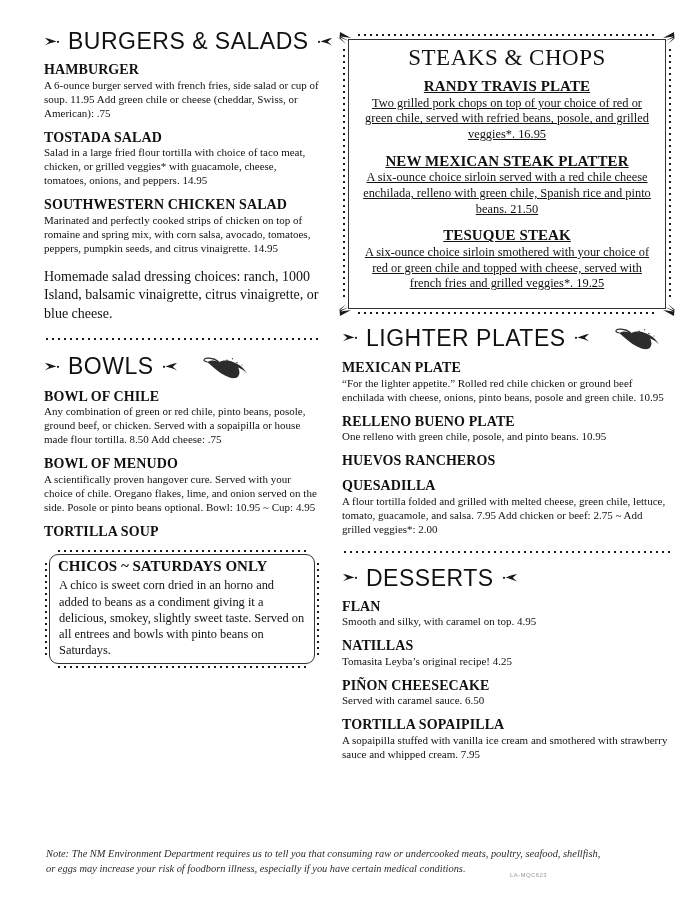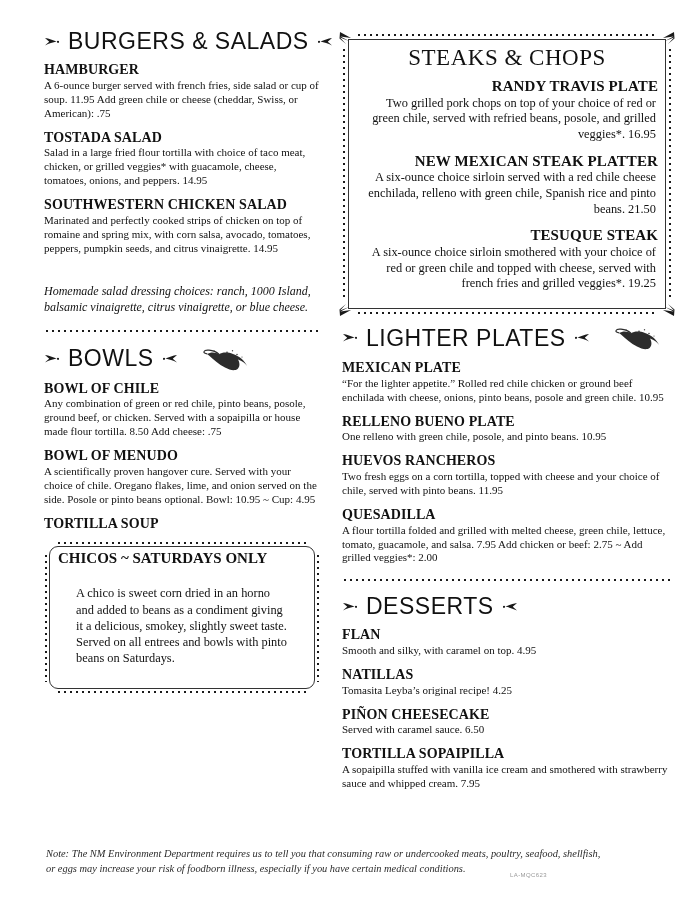--- a/index.html
+++ b/index.html
@@ -80,24 +80,23 @@
     line-height: 1.12;
     letter-spacing: 0.1px;
     margin: 0 0 1px 0;
   }
   .item-desc {
     font-size: 11px;
     line-height: 1.27;
     margin: 0;
   }
   .note-italic {
-    font-style: italic;
-    font-size: 12px;
+    font-size: 14px;
     line-height: 1.33;
-    margin: 28px 0 0 0;
+    margin: 12px 0 0 0;
   }
 
   
   .dotdiv {
     height: 4px;
     margin: 13px 0 13px 0;
     background-image: radial-gradient(circle, #1a1a1a 1.1px, transparent 1.3px);
     background-size: 6px 4px;
     background-repeat: repeat-x;
     background-position: left center;
@@ -147,21 +146,21 @@
   .c-br { bottom: -4px; right: -5px; transform: scale(-1,-1); }
 
   .box-title {
     font-family: Liberation Serif, serif;
     font-size: 23px;
     text-align: center;
     letter-spacing: 0.5px;
     margin: 2px 0 9px 0;
     line-height: 1;
   }
-  .centered .item { text-align: right; margin-bottom: 10px; }
+  .centered .item { text-align: center; margin-bottom: 10px; text-decoration: underline; }
   .centered .item-name {
     font-size: 15px;
     margin-bottom: 1px;
   }
   .centered .item-desc {
     font-size: 12.4px;
     line-height: 1.26;
     padding: 0 2px;
   }
 
@@ -201,21 +200,21 @@
   .round-box .dots-r { right: 0px; }
   .round-box .rb-title {
     font-family: "Liberation Serif", serif;
     font-weight: bold;
     font-size: 15px;
     margin: 0 0 2px 0;
   }
   .round-box .rb-desc {
     font-size: 12.4px;
     line-height: 1.3;
-    margin: 18px;
+    margin: 1px;
   }
 
   
   .footer {
     position: absolute;
     left: 46px;
     right: 32px;
     bottom: 30px;
   }
   .footer-note {
@@ -409,21 +408,20 @@
       <div class="item">
         <div class="item-name">MEXICAN PLATE</div>
         <div class="item-desc">“For the lighter appetite.” Rolled red chile chicken or ground beef enchilada with cheese, onions, pinto beans, posole and green chile. 10.95</div>
       </div>
       <div class="item">
         <div class="item-name">RELLENO BUENO PLATE</div>
         <div class="item-desc">One relleno with green chile, posole, and pinto beans. 10.95</div>
       </div>
       <div class="item">
         <div class="item-name">HUEVOS RANCHEROS</div>
-        <div class="item-desc">Two fresh eggs on a corn tortilla, topped with cheese and your choice of chile, served with pinto beans. 11.95</div>
       </div>
       <div class="item">
         <div class="item-name">QUESADILLA</div>
         <div class="item-desc">A flour tortilla folded and grilled with melted cheese, green chile, lettuce, tomato, guacamole, and salsa. 7.95 Add chicken or beef: 2.75 ~ Add grilled veggies*: 2.00</div>
       </div>
 
       <div class="dotdiv"></div>
 
       <div class="section-head">
         <span class="orn">

